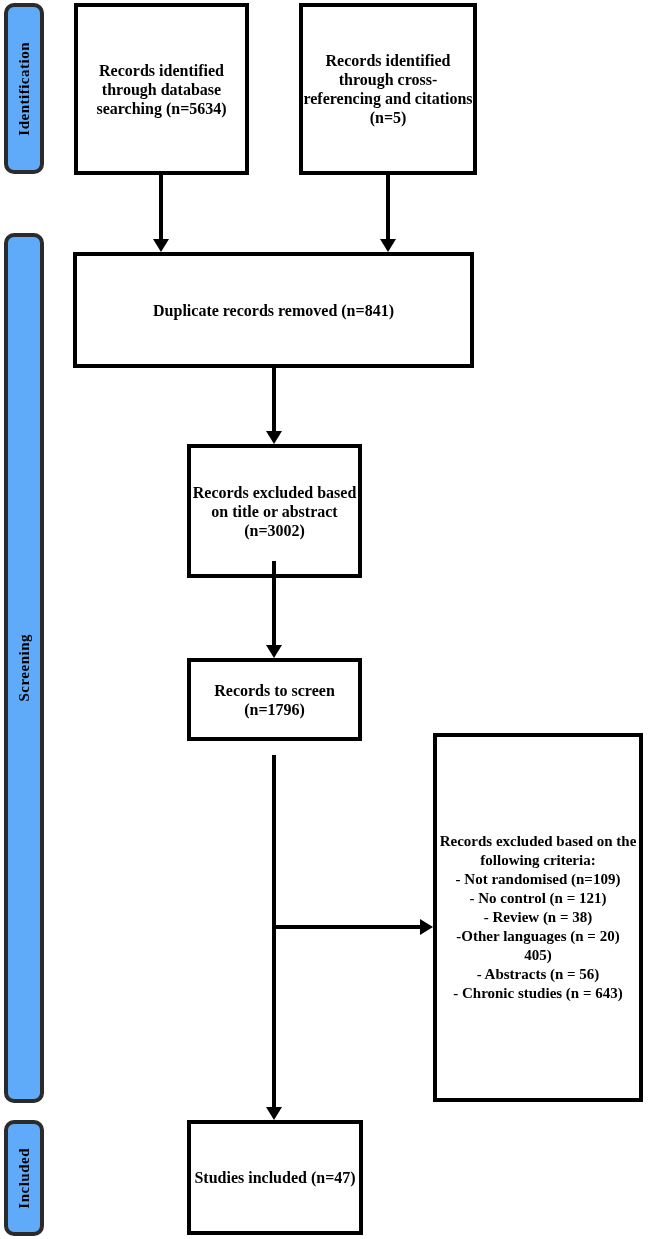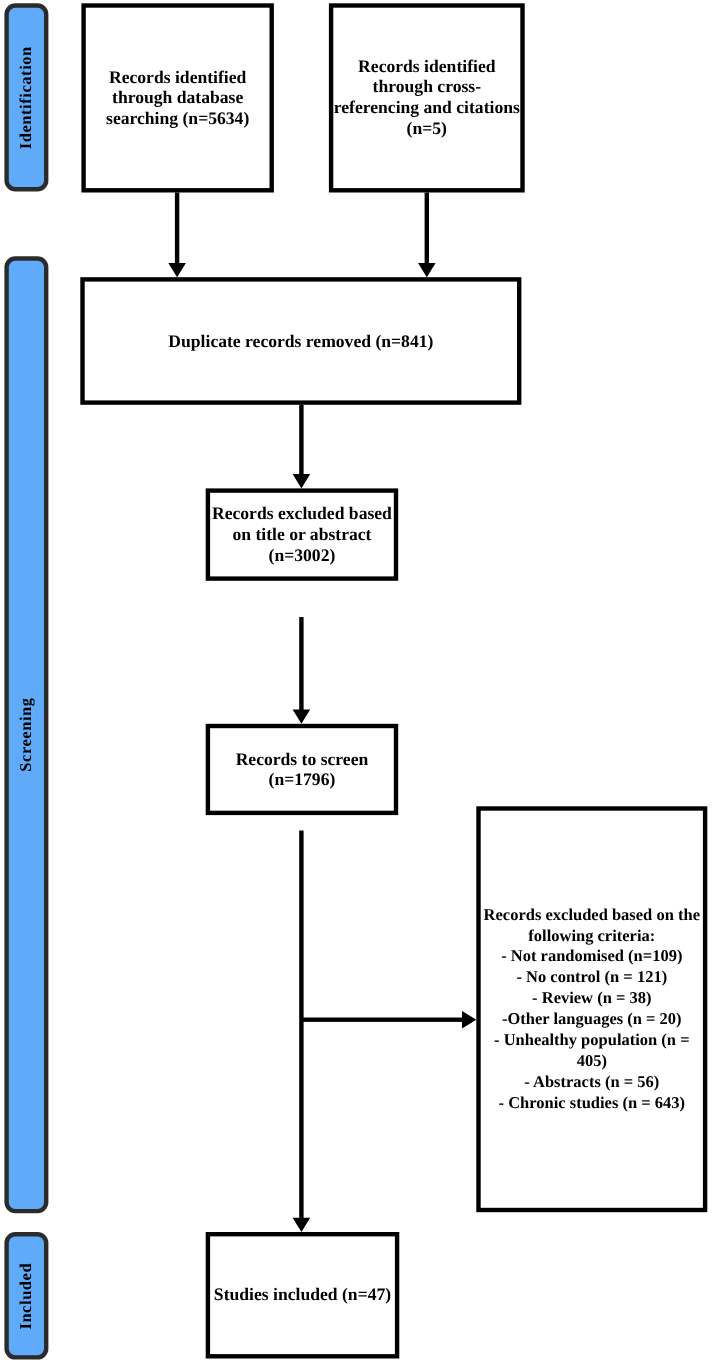--- a/index.html
+++ b/index.html
@@ -103,39 +103,38 @@
     <span class="bline">Records identified</span>
     <span class="bline">through cross-</span>
     <span class="bline">referencing and citations</span>
     <span class="bline">(n=5)</span>
   </div>
 
   <div class="fbox" style="left:73px; top:252px; width:401px; height:116px;">
     <span class="bline">Duplicate records removed (n=841)</span>
   </div>
 
-  <div class="fbox" style="left:187px; top:444px; width:175px; height:84px;">
+  <div class="fbox" style="left:187px; top:444px; width:175px; height:134px;">
     <span class="bline">Records excluded based</span>
     <span class="bline">on title or abstract</span>
     <span class="bline">(n=3002)</span>
   </div>
 
   <div class="fbox" style="left:187px; top:658px; width:175px; height:83px;">
     <span class="bline">Records to screen</span>
     <span class="bline">(n=1796)</span>
   </div>
 
   <div class="fbox small" style="left:433px; top:733px; width:210px; height:369px;">
     <span class="bline">Records excluded based on the</span>
     <span class="bline">following criteria:</span>
     <span class="bline">- Not randomised (n=109)</span>
     <span class="bline">- No control (n = 121)</span>
     <span class="bline">- Review (n = 38)</span>
     <span class="bline">-Other languages (n = 20)</span>
-    <span class="bline">- Unhealthy population (n =</span>
     <span class="bline">405)</span>
     <span class="bline">- Abstracts (n = 56)</span>
     <span class="bline">- Chronic studies (n = 643)</span>
   </div>
 
   <div class="fbox" style="left:187px; top:1120px; width:176px; height:115px;">
     <span class="bline">Studies included (n=47)</span>
   </div>
 
   <div class="arrow-v" style="left:153px; top:175px; height:77px;">

